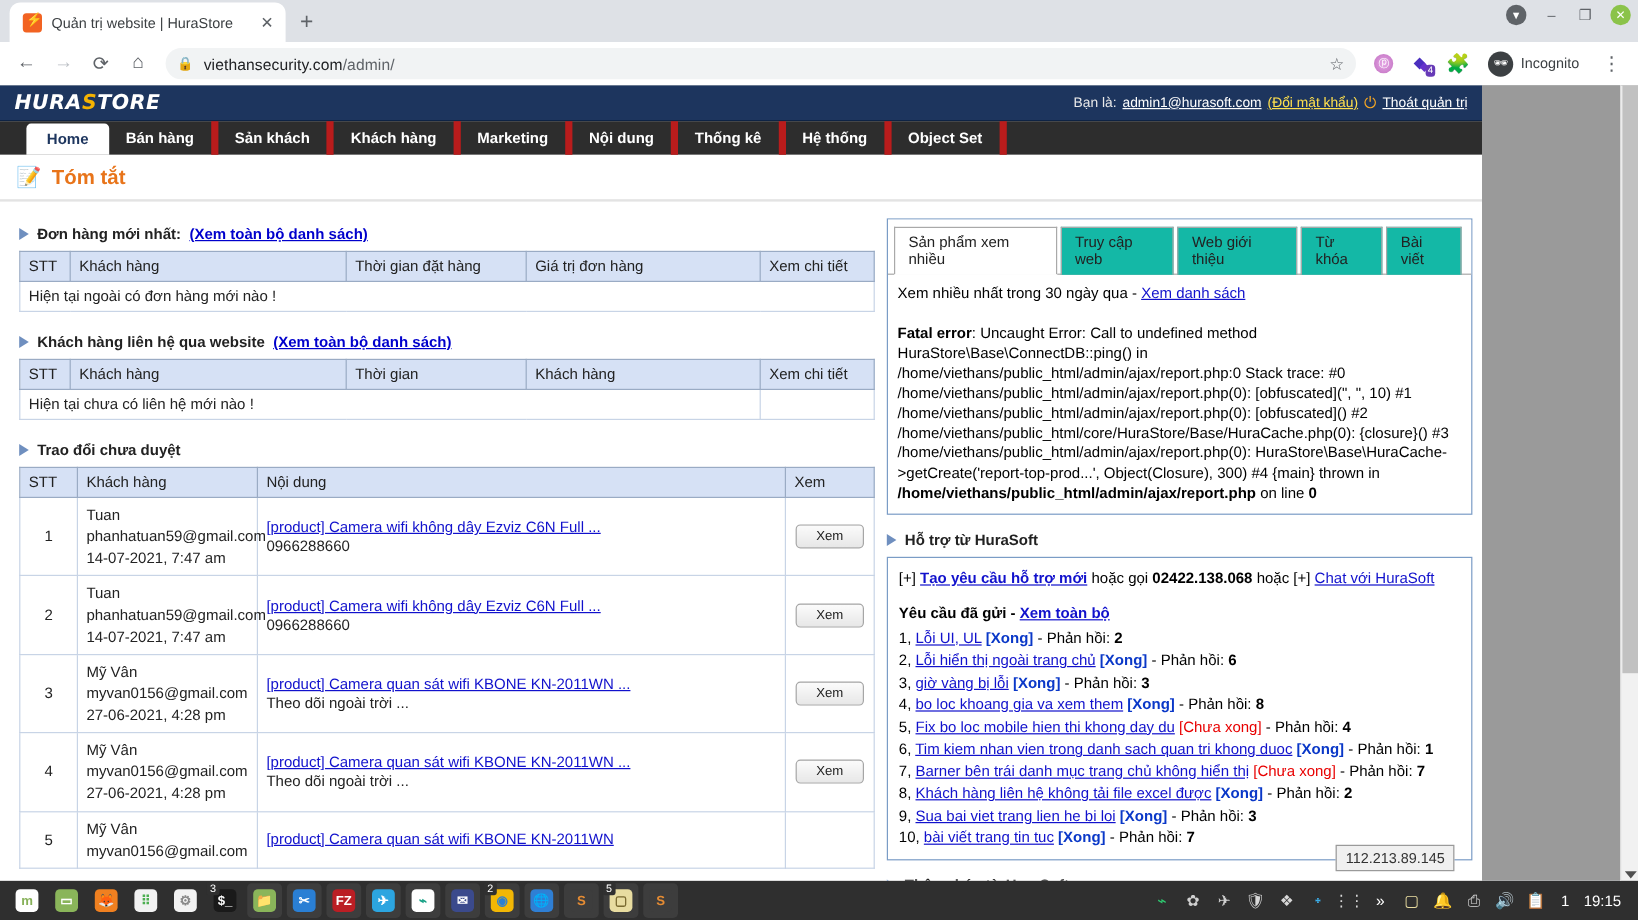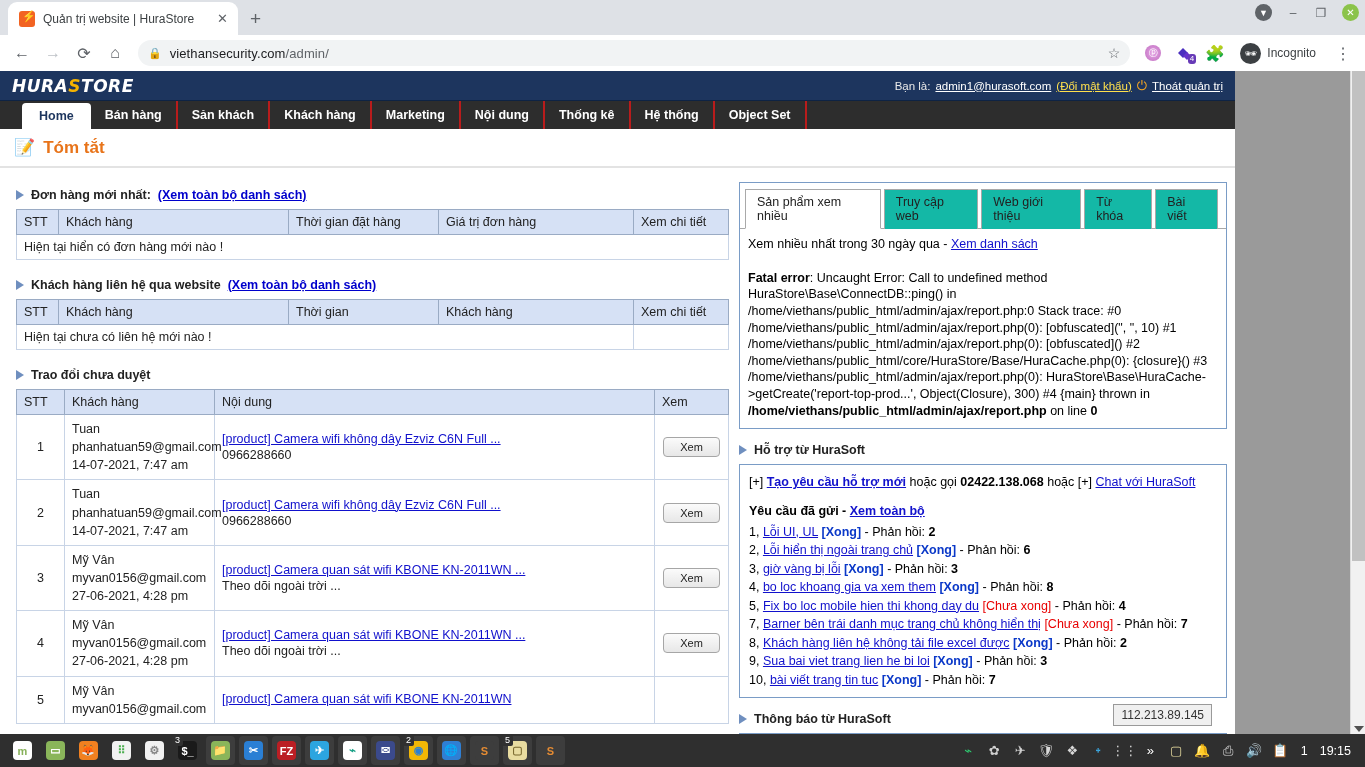--- a/index.html
+++ b/index.html
@@ -118,21 +118,21 @@
   .hdr-right a { color: #fff; text-decoration: underline; }
   .hdr-right a.pw { color: #ffe04d; }
   .power-icon { color: #f5a623; font-size: 13px; }
   
   .navbar {
     height: 28px; background: #2d2d2d; display: flex; align-items: stretch; padding-left: 22px;
   }
   .nav-item {
     display: flex; align-items: center; padding: 0 14px; font-size: 12.5px;
     color: #ffffff; font-weight: bold; cursor: pointer;
-    border-right: 2px solid #b91c1c;
+    border-right: 6px solid #b91c1c;
   }
   .nav-item.active {
     background: #ffffff; color: #1d355e; border-radius: 4px 4px 0 0;
     border-right: none; margin: 2px 0 0 0; padding: 0 17px;
   }
   
   .title-band {
     height: 39px; display: flex; align-items: center; gap: 8px; padding-left: 14px;
     border-bottom: 2px solid #e3e3e3; background: #fff;
   }
@@ -330,21 +330,21 @@
               </colgroup>
             <tbody>
                 <tr>
               <th>STT</th>
               <th>Khách hàng</th>
               <th>Thời gian đặt hàng</th>
               <th>Giá trị đơn hàng</th>
               <th>Xem chi tiết</th>
             </tr>
             <tr>
-              <td colspan="5" class="empty-cell">Hiện tại hiển có đơn hàng mới nào !</td>
+              <td colspan="5" class="empty-cell">Hiện tại ngoài có đơn hàng mới nào !</td>
             </tr>
           </tbody>
             </table>
 
           <div class="section-head" style="margin-top:18px">
             <span class="tri"></span>
             <span>Khách hàng liên hệ qua website</span>
             <a href="#">(Xem toàn bộ danh sách)</a>
           </div>
           <table class="grid">
@@ -463,20 +463,21 @@
             <div class="req-head">
               <span>Yêu cầu đã gửi -</span>
               <a href="#">Xem toàn bộ</a>
             </div>
             <ol class="req-list">
                 <li><span>1,</span> <a href="#">Lỗi UI, UL</a> <span class="st-done">[Xong]</span> - <span>Phản hồi:</span> <span class="cnt">2</span></li>
                 <li><span>2,</span> <a href="#">Lỗi hiển thị ngoài trang chủ</a> <span class="st-done">[Xong]</span> - <span>Phản hồi:</span> <span class="cnt">6</span></li>
                 <li><span>3,</span> <a href="#">giờ vàng bị lỗi</a> <span class="st-done">[Xong]</span> - <span>Phản hồi:</span> <span class="cnt">3</span></li>
                 <li><span>4,</span> <a href="#">bo loc khoang gia va xem them</a> <span class="st-done">[Xong]</span> - <span>Phản hồi:</span> <span class="cnt">8</span></li>
                 <li><span>5,</span> <a href="#">Fix bo loc mobile hien thi khong day du</a> <span class="st-pending">[Chưa xong]</span> - <span>Phản hồi:</span> <span class="cnt">4</span></li>
+                <li><span>6,</span> <a href="#">Tim kiem nhan vien trong danh sach quan tri khong duoc</a> <span class="st-done">[Xong]</span> - <span>Phản hồi:</span> <span class="cnt">1</span></li>
                 <li><span>7,</span> <a href="#">Barner bên trái danh mục trang chủ không hiển thị</a> <span class="st-pending">[Chưa xong]</span> - <span>Phản hồi:</span> <span class="cnt">7</span></li>
                 <li><span>8,</span> <a href="#">Khách hàng liên hệ không tải file excel được</a> <span class="st-done">[Xong]</span> - <span>Phản hồi:</span> <span class="cnt">2</span></li>
                 <li><span>9,</span> <a href="#">Sua bai viet trang lien he bi loi</a> <span class="st-done">[Xong]</span> - <span>Phản hồi:</span> <span class="cnt">3</span></li>
                 <li><span>10,</span> <a href="#">bài viết trang tin tuc</a> <span class="st-done">[Xong]</span> - <span>Phản hồi:</span> <span class="cnt">7</span></li>
               </ol>
           </div>
 
           <div class="section-head" style="margin-top:14px">
             <span class="tri"></span>
             <span>Thông báo từ HuraSoft</span>

